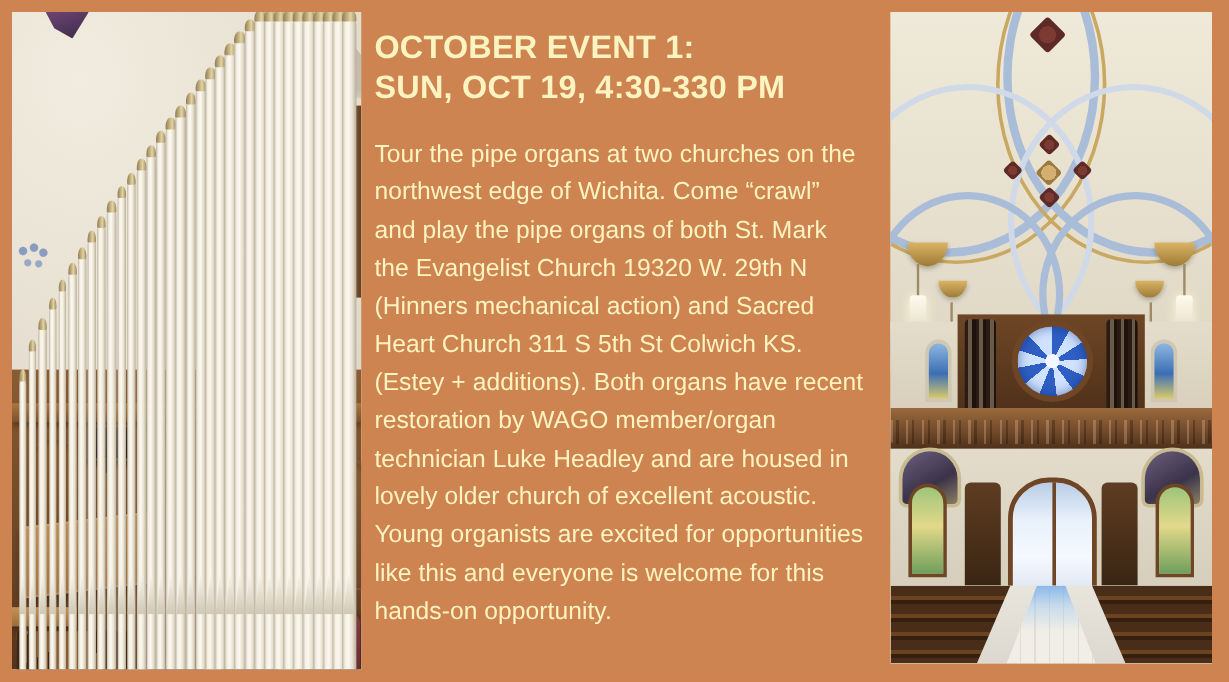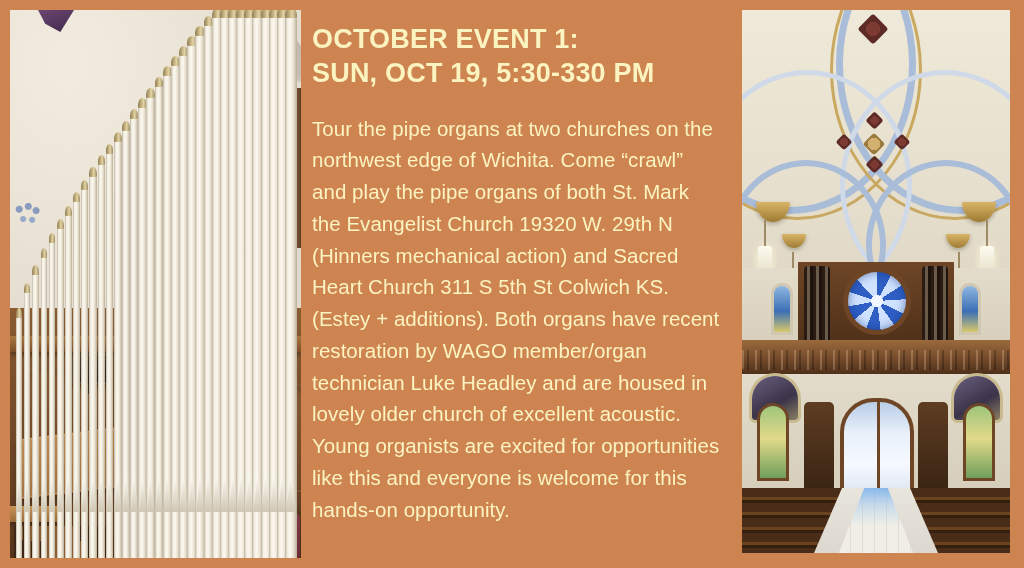--- a/index.html
+++ b/index.html
@@ -349,21 +349,21 @@
     <div class="pl-chair" style="left:172px; width:52px; height:58px;">
         <i></i>
       </div>
     <div class="pl-chair" style="left:236px; width:54px; height:46px;">
         <i></i>
       </div>
   </div>
 
   <div class="text-col">
     <div class="headline">OCTOBER EVENT 1:
-SUN, OCT 19, 5:30-330 PM</div>
+SUN, OCT 19, 4:30-330 PM</div>
     <div class="body-copy">Tour the pipe organs at two churches on the northwest edge of Wichita. Come “crawl” and play the pipe organs of both St. Mark the Evangelist Church 19320 W. 29th N (Hinners mechanical action) and Sacred Heart Church 311 S 5th St Colwich KS. (Estey + additions). Both organs have recent restoration by WAGO member/organ technician Luke Headley and are housed in lovely older church of excellent acoustic. Young organists are excited for opportunities like this and everyone is welcome for this hands-on opportunity.</div>
   </div>
 
   <div class="photo-right">
     <div class="pr-ceiling"></div>
 
     <div class="rib" style="left:-76px;  top:-96px; width:250px; height:300px;"></div>
     <div class="rib gold" style="left:-70px;  top:-90px; width:250px; height:300px;"></div>
     <div class="rib" style="right:-76px; top:-96px; width:250px; height:300px;"></div>
     <div class="rib gold" style="right:-70px; top:-90px; width:250px; height:300px;"></div>

